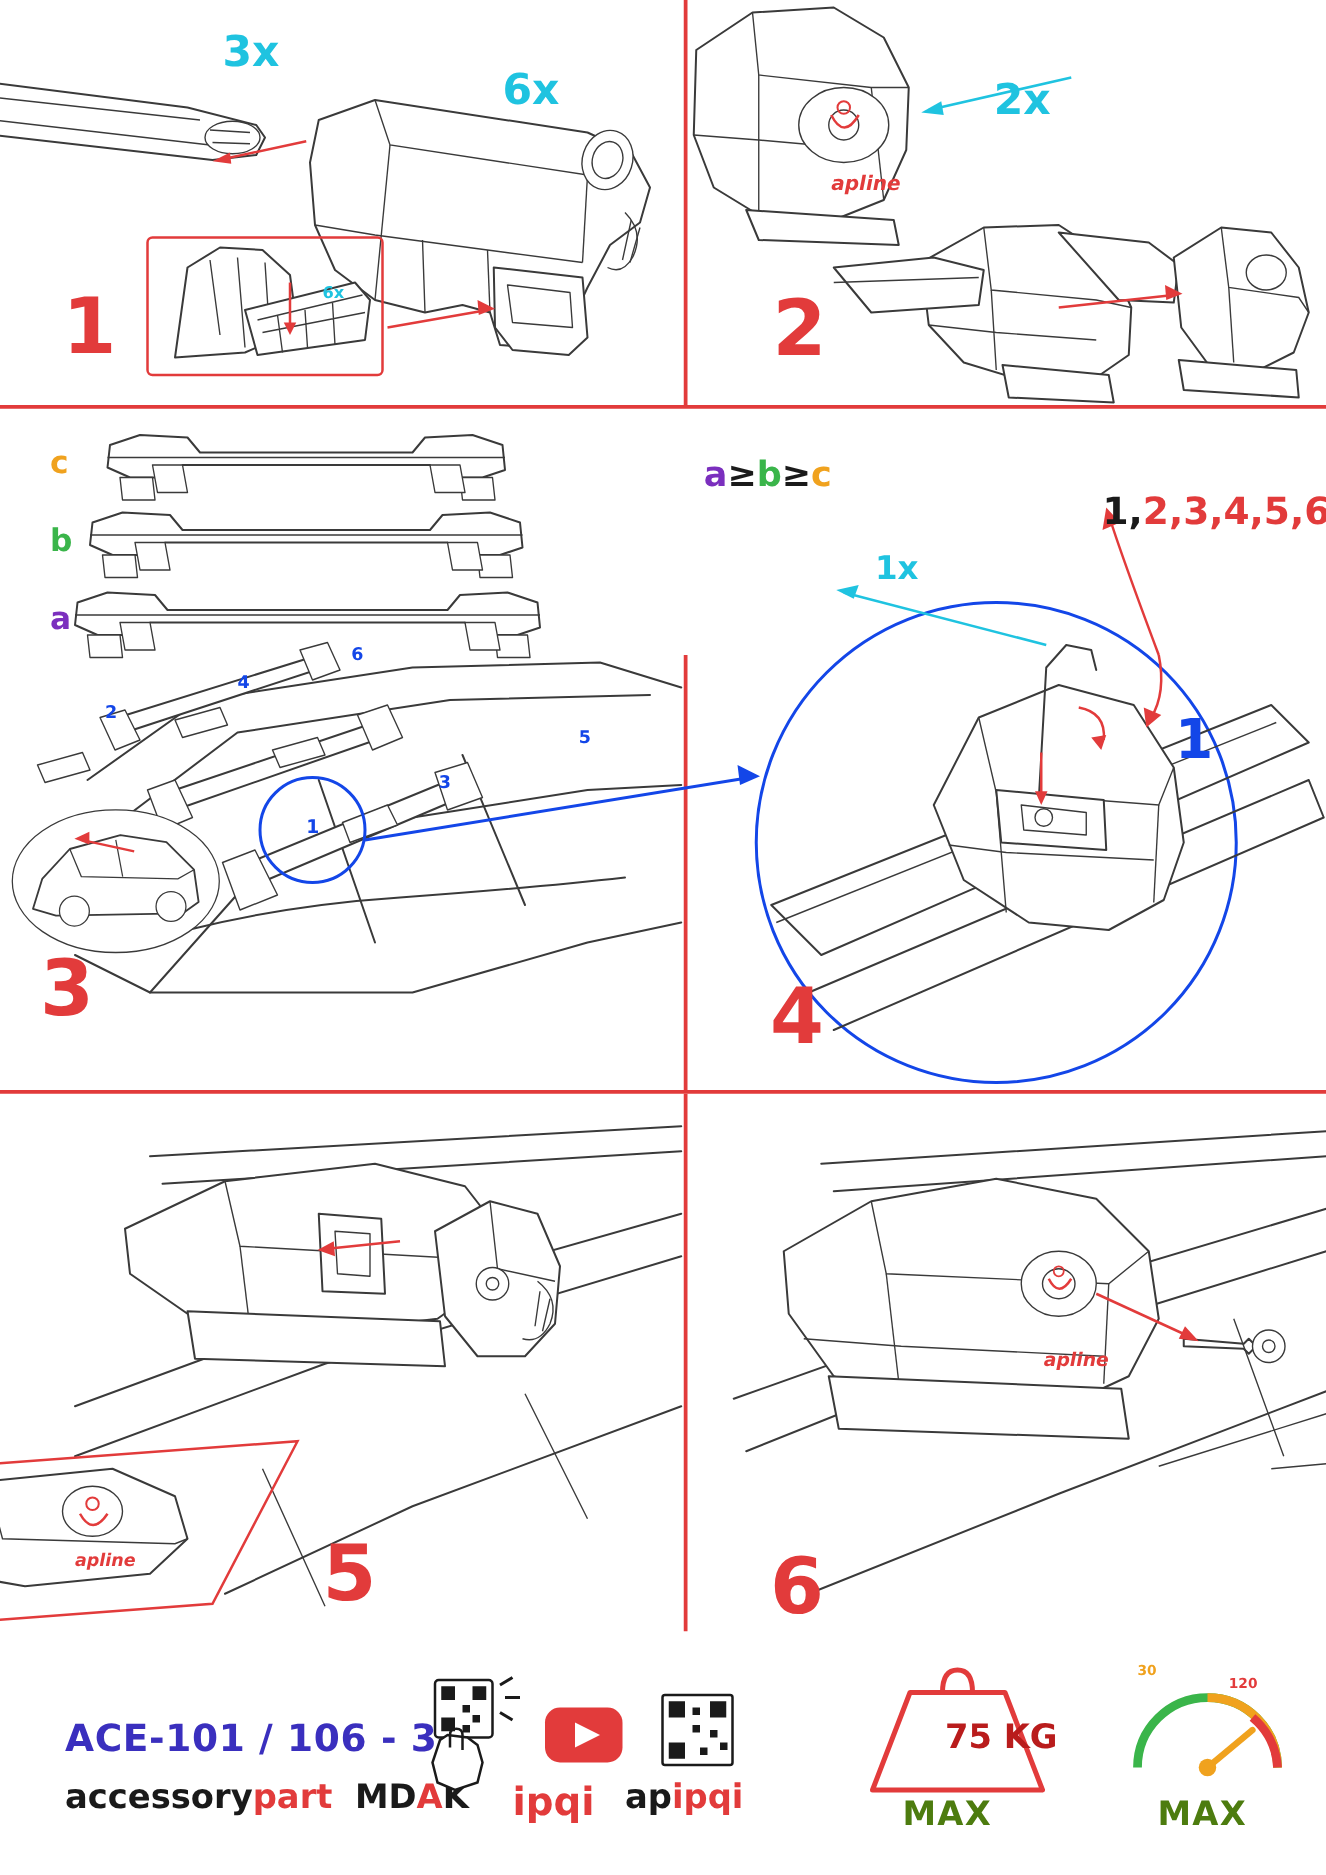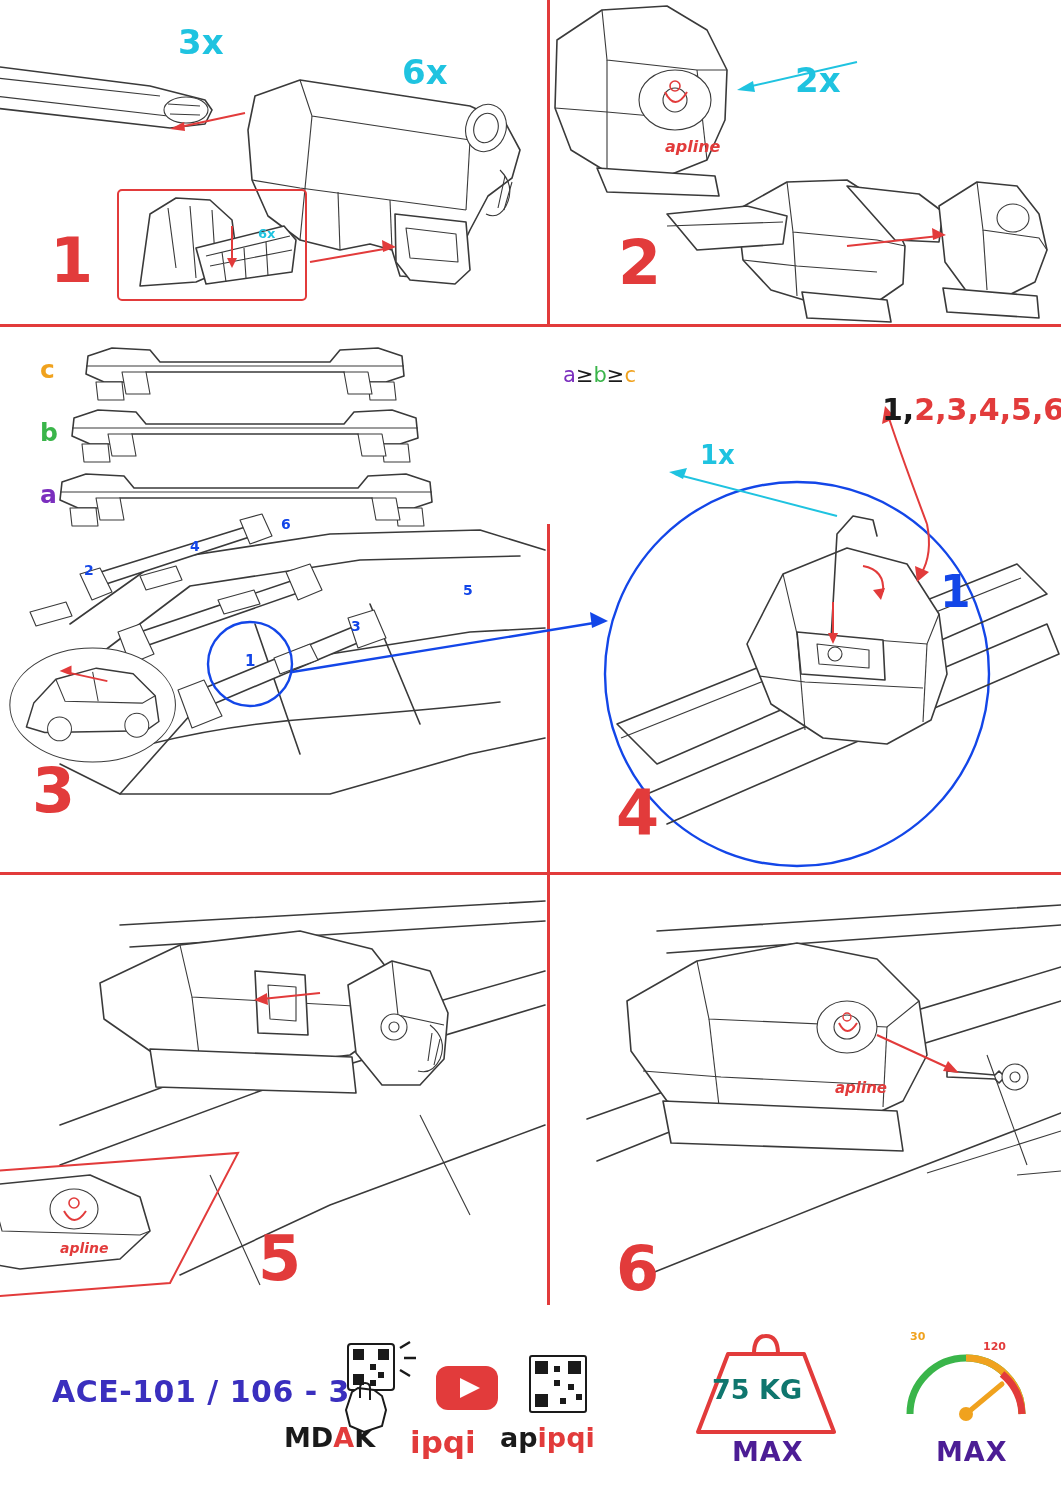--- a/index.html
+++ b/index.html
@@ -18,29 +18,29 @@
   .red{fill:none;stroke:#e23b3b;stroke-width:2;}
   .redf{fill:#e23b3b;stroke:none;}
   .cy{fill:none;stroke:#1fc3e0;stroke-width:2;}
   .cyf{fill:#1fc3e0;}
   .blu{fill:none;stroke:#1346e8;stroke-width:2.4;}
   .bluf{fill:#1346e8;}
   .lbl{position:absolute;font-weight:700;font-family:"DejaVu Sans",sans-serif;}
   .abc-c{color:#f0a21e;}
   .abc-b{color:#3ab54a;}
   .abc-a{color:#7b2fbe;}
-  .ineq{position:absolute;font-size:21px;font-weight:400;text-align:center;}
+  .ineq{position:absolute;font-size:28px;font-weight:700;text-align:center;}
   .seq{position:absolute;font-size:30px;font-weight:700;}
   .one-blue{position:absolute;color:#1346e8;font-size:44px;font-weight:700;}
   .footer-title{position:absolute;color:#3a2fbe;font-size:30px;font-weight:700;letter-spacing:.5px;font-family:"DejaVu Sans",sans-serif;}
   .brand{position:absolute;font-size:27px;font-weight:700;font-family:"DejaVu Sans",sans-serif;}
   .b-dark{color:#1a1a1a;}
   .b-red{color:#e23b3b;}
-  .maxtxt{position:absolute;font-size:27px;font-weight:700;color:#4c1d95;letter-spacing:1px;margin-left:10px;}
-  .kg{position:absolute;color:#0f766e;font-size:27px;font-weight:700;}
+  .maxtxt{position:absolute;font-size:27px;font-weight:700;color:#4d7c0f;letter-spacing:1px;}
+  .kg{position:absolute;color:#b91c1c;font-size:27px;font-weight:700;margin-left:44px;}
   .spd{position:absolute;font-size:11px;color:#f0a21e;font-weight:700;}
   .kmh{position:absolute;font-size:11px;color:#3a3a3a;font-weight:700;}
   .numsm{position:absolute;color:#1346e8;font-size:14px;font-weight:700;}
 </style>
 </head>
 <body>
 
 <div class="sheet">
 
   <div class="divider" style="top:324px;"></div>
@@ -311,20 +311,21 @@
       <circle class="lnf2" cx="468" cy="202" r="13"></circle>
       <circle class="lnf2" cx="468" cy="202" r="5"></circle>
     </g>
     <path class="red" d="M330 160 L404 194"></path>
     <path class="redf" d="M412 198 l-16 -2 l5 -10 Z"></path>
   </svg>
   <div class="stepnum" style="left:616px;top:1238px;">6</div>
 
   <div class="footer-title" style="left:52px;top:1374px;">ACE-101 / 106 - 3X</div>
 
+  <div class="brand" style="left:52px;top:1422px;"><span class="b-dark">accessory</span><span class="b-red">part</span></div>
 
   <div class="brand" style="left:284px;top:1422px;"><span class="b-dark">MD</span><span class="b-red">A</span><span class="b-dark">K</span></div>
 
   <div class="brand" style="left:410px;top:1424px;font-size:31px;"><span class="b-red">ipqi</span></div>
 
   <div class="brand" style="left:500px;top:1422px;"><span class="b-dark">ap</span><span class="b-red">ipqi</span></div>
 
   <svg width="520" height="110" viewBox="0 0 520 110" style="left:330px;top:1340px;">
 
     <g>

